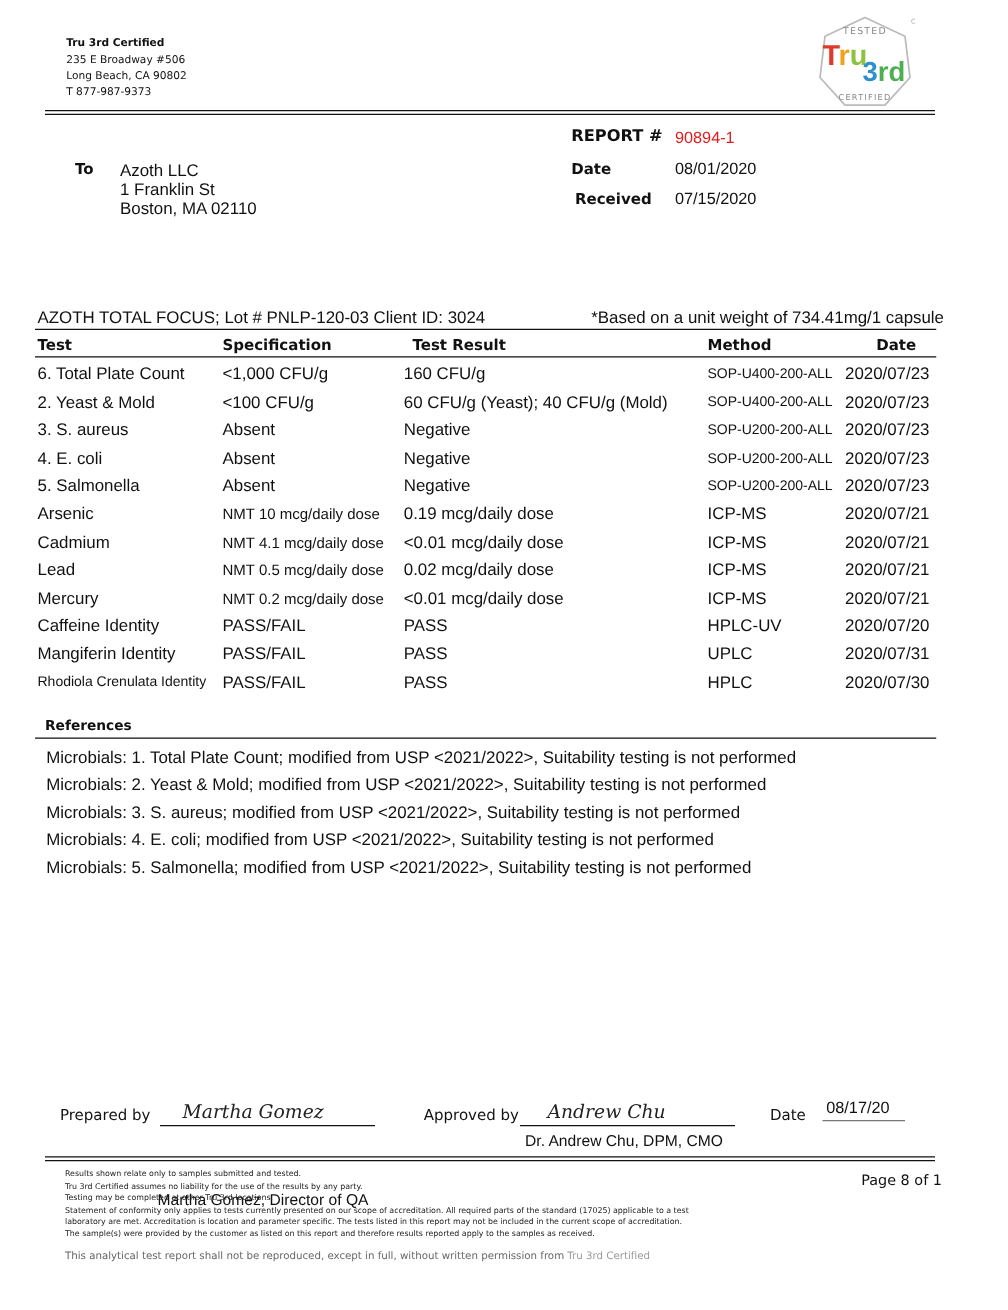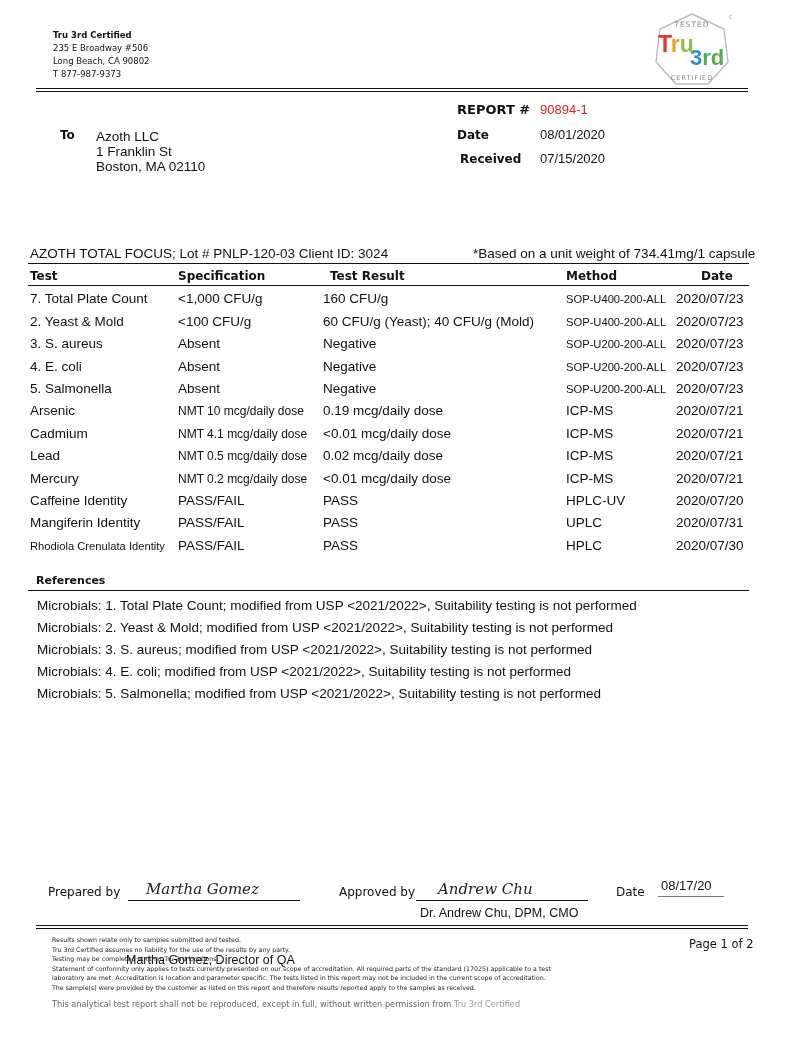--- a/index.html
+++ b/index.html
@@ -82,21 +82,21 @@
 
 <div class="th" style="left:30px;">Test</div>
 <div class="th" style="left:178px;">Specification</div>
 <div class="th" style="left:330px;">Test Result</div>
 <div class="th" style="left:566px;">Method</div>
 <div class="th" style="left:701px;">Date</div>
 <div class="hline" style="left:28px; top:285px; width:721px;"></div>
 
 <div>
   <div class="row" style="top:291px;">
-    <span class="cell" style="left:30px;">7. Total Plate Count</span>
+    <span class="cell" style="left:30px;">6. Total Plate Count</span>
     <span class="cell" style="left:178px;">&lt;1,000 CFU/g</span>
     <span class="cell" style="left:323px;">160 CFU/g</span>
     <span class="cell xsmall" style="left:566px;">SOP-U400-200-ALL</span>
     <span class="cell" style="left:676px;">2020/07/23</span>
   </div>
   <div class="row" style="top:313.5px;">
     <span class="cell" style="left:30px;">2. Yeast &amp; Mold</span>
     <span class="cell" style="left:178px;">&lt;100 CFU/g</span>
     <span class="cell" style="left:323px;">60 CFU/g (Yeast); 40 CFU/g (Mold)</span>
     <span class="cell xsmall" style="left:566px;">SOP-U400-200-ALL</span>
@@ -201,17 +201,17 @@
 <div class="dbl-rule" style="left:36px; top:925px; width:712px;"></div>
 
 <div class="abs disc">
   <div>Results shown relate only to samples submitted and tested.</div>
   <div>Tru 3rd Certified assumes no liability for the use of the results by any party.</div>
   <div>Testing may be completed at other Tru 3rd locations.</div>
   <div>Statement of conformity only applies to tests currently presented on our scope of accreditation. All required parts of the standard (17025) applicable to a test</div>
   <div>laboratory are met. Accreditation is location and parameter specific. The tests listed in this report may not be included in the current scope of accreditation.</div>
   <div>The sample(s) were provided by the customer as listed on this report and therefore results reported apply to the samples as received.</div>
 </div>
-<div class="abs page">Page 1 of 2</div>
+<div class="abs page">Page 8 of 1</div>
 <div class="abs repro">
   <span>This analytical test report shall not be reproduced, except in full, without written permission from</span>
   <span class="brand">Tru 3rd Certified</span>
 </div>
 
 </body></html>

